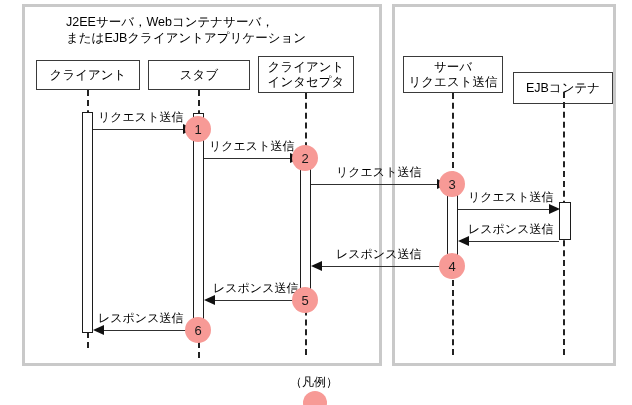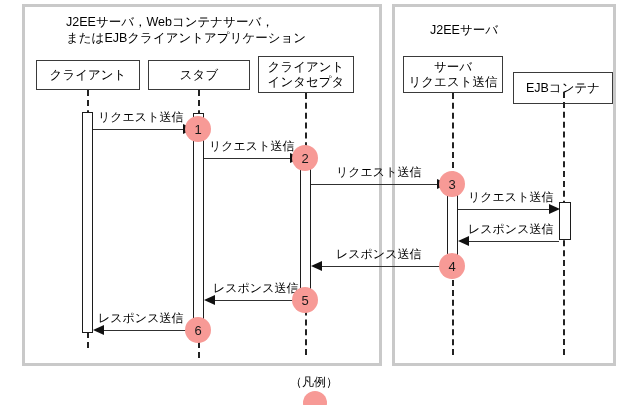--- a/index.html
+++ b/index.html
@@ -137,21 +137,20 @@
 </head>
 <body>
 
 <div id="stage">
 
   <div class="frame" id="frame-client"></div>
   <div class="frame" id="frame-server"></div>
 
   <div class="frame-title" id="title-client">J2EEサーバ，Webコンテナサーバ，
 またはEJBクライアントアプリケーション</div>
-  <div class="frame-title" id="title-server">J2EEサーバ</div>
 
   <div class="lifeline-box" id="box-client">クライアント</div>
   <div class="lifeline-box" id="box-stub">スタブ</div>
   <div class="lifeline-box" id="box-cinterceptor">クライアント
 インタセプタ</div>
   <div class="lifeline-box" id="box-sinterceptor">サーバ
 リクエスト送信</div>
   <div class="lifeline-box" id="box-ejb">EJBコンテナ</div>
 
   <div class="lifeline" style="left:87px;  top:90px; height:258px;"></div>

